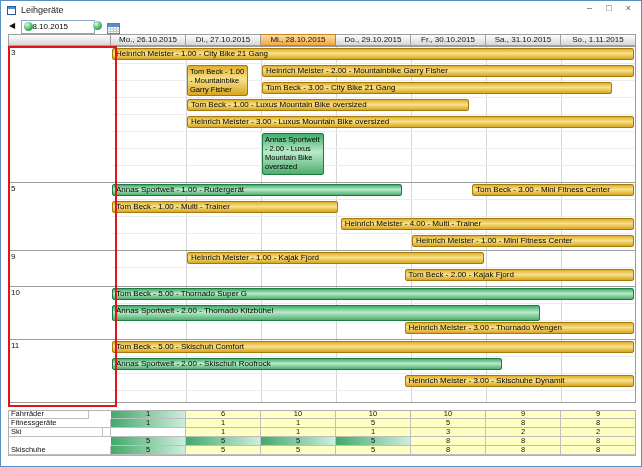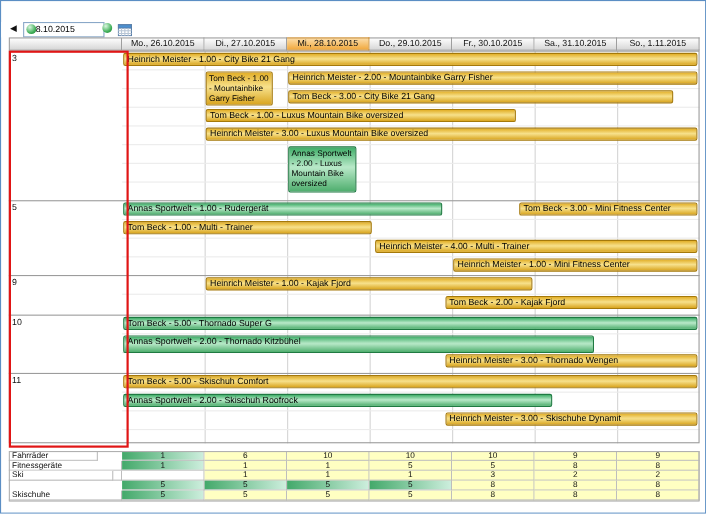--- a/index.html
+++ b/index.html
@@ -46,20 +46,29 @@
   .sum-cell.label{text-align:left;padding-left:3px;background:#fff;}
   .c-yellow{background:var(--cell-yellow,#ffffc2);}
   .c-green{background:linear-gradient(90deg,#43a96a,#cdeedd);}
   .c-white{background:#fff;}
 </style>
 </head>
 <body>
 
 <div id="win" style="--today: #f1a93e; --focus-red: #e01515; --cell-yellow: #ffffc2;">
 
+  <div class="titlebar">
+    <span class="app-icon"></span>
+    <span class="titletext">Leihgeräte</span>
+    <span class="win-controls">
+      <span>–</span>
+      <span>□</span>
+      <span>×</span>
+    </span>
+  </div>
 
   <div class="toolbar">
     <span class="nav-prev">◀</span>
     <span class="date-box">
       <span class="green-orb orb-in-box"></span>
       <span>28.10.2015</span>
     </span>
     <span class="green-orb orb2"></span>
     <span class="cal-btn">
       <svg width="13" height="12" viewBox="0 0 13 12">

